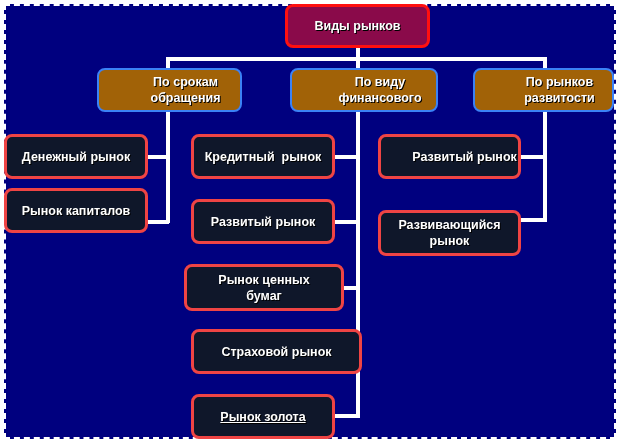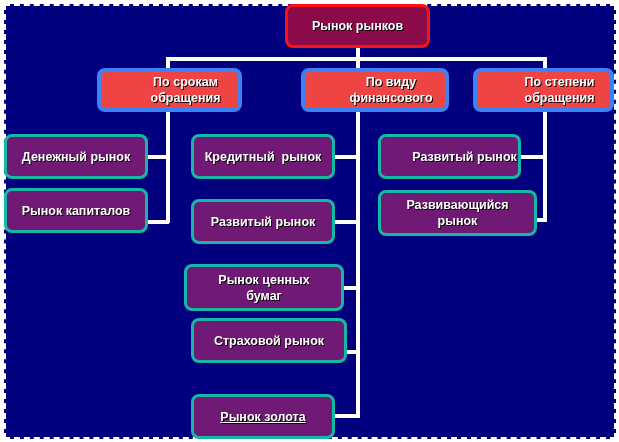--- a/index.html
+++ b/index.html
@@ -2,22 +2,22 @@
 <html><head>
 <meta charset="utf-8">
 <style>
   html,body{margin:0;padding:0;background:#ffffff;}
   body{width:619px;height:442px;position:relative;overflow:hidden;font-family:"Liberation Sans",sans-serif;}
   .canvas{position:absolute;left:4px;top:4px;width:612px;height:435px;background:#00007f;
     border-top:2px dashed #ffffff;border-left:2px dashed #ffffff;border-bottom:2px dashed #ffffff;border-right:2px dashed #ffffff;box-sizing:border-box;}
   .node{position:absolute;box-sizing:border-box;display:flex;align-items:center;justify-content:center;text-align:center;
     color:#ffffff;font-weight:bold;font-size:12.5px;line-height:16px;border-radius:8px;text-shadow:1px 1px 0 #000;}
   .root{background:#8a0a4a;border:3px solid #ff1010;}
-  .cat{background:#ef4444;border:4px solid #3b82f6;padding-left:32px;}
-  .leaf{background:#701a75;border:3px solid #14b8a6;justify-content:center;}
+  .cat{background:#a16207;border:2px solid #3b82f6;padding-left:32px;}
+  .leaf{background:#0f172a;border:3px solid #ef4444;justify-content:center;}
   .line{position:absolute;background:#ffffff;}
 </style>
 </head>
 <body>
 
 <div class="canvas"></div>
 
 <div class="line" style="left:356px;top:47px;width:4px;height:12px;"></div>
 <div class="line" style="left:166px;top:57px;width:380px;height:4px;"></div>
 <div class="line" style="left:166px;top:57px;width:4px;height:12px;"></div>
@@ -33,54 +33,54 @@
 <div class="line" style="left:334px;top:220px;width:25px;height:4px;"></div>
 <div class="line" style="left:334px;top:286px;width:25px;height:4px;"></div>
 <div class="line" style="left:334px;top:350px;width:25px;height:4px;"></div>
 <div class="line" style="left:334px;top:414px;width:25px;height:4px;"></div>
 
 <div class="line" style="left:543px;top:110px;width:4px;height:112px;"></div>
 <div class="line" style="left:520px;top:155px;width:26px;height:4px;"></div>
 <div class="line" style="left:520px;top:218px;width:26px;height:4px;"></div>
 
 <div class="node root" style="left:285px;top:4px;width:145px;height:44px;">
-  <span>Рынок рынков</span>
+  <span>Виды рынков</span>
 </div>
 
 <div class="node cat" style="left:97px;top:68px;width:145px;height:44px;">
   <span style="width:90px;">По срокам обращения</span>
 </div>
-<div class="node cat" style="left:301px;top:68px;width:148px;height:44px;">
+<div class="node cat" style="left:290px;top:68px;width:148px;height:44px;">
   <span style="width:100px;">По виду финансового</span>
 </div>
 <div class="node cat" style="left:473px;top:68px;width:141px;height:44px;">
-  <span style="width:90px;">По степени обращения</span>
+  <span style="width:90px;">По рынков развитости</span>
 </div>
 
 <div class="node leaf" style="left:4px;top:134px;width:144px;height:45px;">
   <span>Денежный рынок</span>
 </div>
 <div class="node leaf" style="left:4px;top:188px;width:144px;height:45px;">
   <span>Рынок капиталов</span>
 </div>
 
 <div class="node leaf" style="left:191px;top:134px;width:144px;height:45px;">
   <span style="white-space:pre;">Кредитный  рынок</span>
 </div>
 <div class="node leaf" style="left:191px;top:199px;width:144px;height:45px;">
   <span>Развитый рынок</span>
 </div>
 <div class="node leaf" style="left:184px;top:264px;width:160px;height:47px;">
   <span style="width:110px;">Рынок ценных бумаг</span>
 </div>
-<div class="node leaf" style="left:191px;top:318px;width:156px;height:45px;">
+<div class="node leaf" style="left:191px;top:329px;width:171px;height:45px;">
   <span>Страховой рынок</span>
 </div>
 <div class="node leaf" style="left:191px;top:394px;width:144px;height:45px;text-decoration:underline;">
   <span>Рынок золота</span>
 </div>
 
 <div class="node leaf" style="left:378px;top:134px;width:143px;height:45px;padding-left:30px;">
   <span>Развитый рынок</span>
 </div>
-<div class="node leaf" style="left:378px;top:190px;width:159px;height:46px;">
+<div class="node leaf" style="left:378px;top:210px;width:143px;height:46px;">
   <span style="width:110px;">Развивающийся рынок</span>
 </div>
 
 </body></html>

